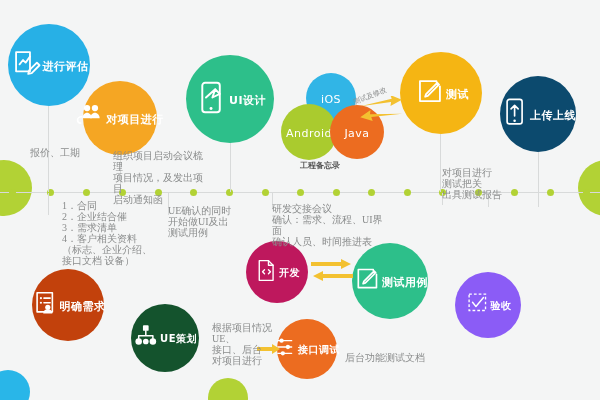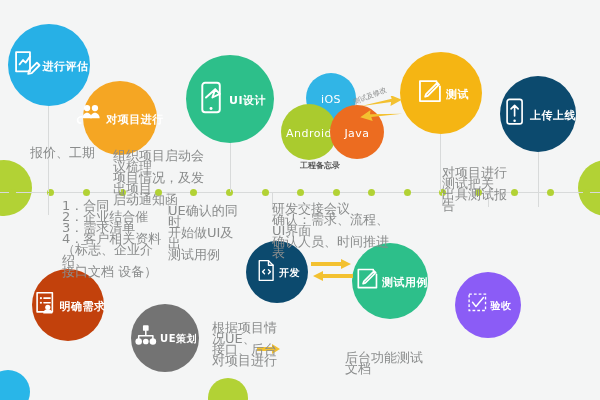--- a/index.html
+++ b/index.html
@@ -19,21 +19,21 @@
   
   .node{position:absolute;border-radius:50%;display:flex;flex-direction:row;
         align-items:center;justify-content:center;color:#fff;box-sizing:border-box;}
   .node .ico{display:block;}
   .node .lbl{font-size:11px;font-weight:bold;letter-spacing:.5px;margin-top:2px;
              color:#fff;white-space:nowrap;}
   .node.small .lbl{font-size:10px;}
   .node.tiny .lbl{font-size:11px;font-weight:normal;}
 
   
-  .note{position:absolute;font-size:13px;line-height:11px;color:#8a8c8c;white-space:pre-line;}
+  .note{position:absolute;font-size:10px;line-height:11px;color:#8a8c8c;white-space:pre-line;font-family:Liberation Serif, serif;}
   .capt{position:absolute;font-size:8px;color:#555;font-weight:bold;white-space:nowrap;}
   .rot{position:absolute;font-size:7px;color:#8a8c8c;transform:rotate(-22deg);transform-origin:left top;white-space:nowrap;}
 
   
   .arw{position:absolute;}
 </style>
 </head>
 <body>
 
 <div id="stage">
@@ -117,45 +117,54 @@
           <path stroke="#fff" fill="none" stroke-width="2.1" stroke-linecap="round" stroke-linejoin="round" d="M8 5h20v25H8z"></path>
           <circle cx="13" cy="12" r="1.4" fill="#fff"></circle>
           <path stroke="#fff" fill="none" stroke-width="2.1" stroke-linecap="round" stroke-linejoin="round" d="M17 12h8"></path>
             <circle cx="13" cy="18" r="1.4" fill="#fff"></circle>
           <path stroke="#fff" fill="none" stroke-width="2.1" stroke-linecap="round" stroke-linejoin="round" d="M17 18h8"></path>
             <circle cx="22" cy="24" r="3.4" fill="#fff"></circle>
           <path d="M16 32c0-3.5 2.7-5.5 6-5.5s6 2 6 5.5z" fill="#fff"></path>
         </svg></span>
       <span class="lbl">明确需求</span>
     </div>
-    <div class="node small" style="left: 131px; top: 304px; width: 68px; height: 68px; background: #737373;">
+    <div class="node small" style="left: 131px; top: 304px; width: 68px; height: 68px; background: #14532d;">
       <span class="ico"><svg width="27" height="27" viewBox="0 0 38 38">
           <rect x="14" y="3" width="8" height="8" rx="1.3" fill="#fff"></rect>
             <circle cx="8" cy="26" r="4.6" fill="#fff"></circle>
           <circle cx="28" cy="26" r="4.6" fill="#fff"></circle>
             <path stroke="#fff" fill="none" stroke-width="2.1" stroke-linecap="round" stroke-linejoin="round" d="M18 11v7M8 18h20M8 18v4M28 18v4"></path>
           <circle cx="18" cy="26" r="4" fill="#fff"></circle>
         </svg></span>
       <span class="lbl">UE策划</span>
     </div>
-    <div class="node small" style="left: 246px; top: 241px; width: 62px; height: 62px; background: #0c4a6e; text-align: right;">
+    <div class="node small" style="left: 246px; top: 241px; width: 62px; height: 62px; background: #be185d; text-align: right;">
       <span class="ico"><svg width="25" height="25" viewBox="0 0 38 38">
           <path stroke="#fff" fill="none" stroke-width="2.1" stroke-linecap="round" stroke-linejoin="round" d="M8 4h14l7 7v23H8z"></path>
           <path stroke="#fff" fill="none" stroke-width="2.1" stroke-linecap="round" stroke-linejoin="round" d="M22 4v7h7"></path>
             <path stroke="#fff" fill="none" stroke-width="2.1" stroke-linecap="round" stroke-linejoin="round" d="M16 18l-3 3 3 3M22 18l3 3-3 3"></path>
         </svg></span>
       <span class="lbl">开发</span>
     </div>
     <div class="node" style="left: 352px; top: 243px; width: 76px; height: 76px; background: rgb(45, 191, 138);">
       <span class="ico"><svg width="30" height="30" viewBox="0 0 38 38">
           <path stroke="#fff" fill="none" stroke-width="2.1" stroke-linecap="round" stroke-linejoin="round" d="M27 7H8v23h23V13"></path>
           <path stroke="#fff" fill="none" stroke-width="2.1" stroke-linecap="round" stroke-linejoin="round" d="M17 24l-3 1 1-3 12-12 2 2z"></path>
           <path stroke="#fff" fill="none" stroke-width="2.1" stroke-linecap="round" stroke-linejoin="round" d="M27 8l3 3"></path>
         </svg></span>
       <span class="lbl">测试用例</span>
+    </div>
+    <div class="node small" style="left: 277px; top: 319px; width: 60px; height: 60px; background: rgb(236, 108, 32);">
+      <span class="ico"><svg width="24" height="24" viewBox="0 0 38 38">
+          <path stroke="#fff" fill="none" stroke-width="2.1" stroke-linecap="round" stroke-linejoin="round" d="M6 9h22M6 19h22M6 29h22"></path>
+            <circle cx="12" cy="9" r="3.4" fill="#fff"></circle>
+          <circle cx="22" cy="19" r="3.4" fill="#fff"></circle>
+          <circle cx="14" cy="29" r="3.4" fill="#fff"></circle>
+        </svg></span>
+      <span class="lbl">接口调试</span>
     </div>
     <div class="node small" style="left: 455px; top: 272px; width: 66px; height: 66px; background: #8b5cf6;">
       <span class="ico"><svg width="26" height="26" viewBox="0 0 38 38">
           <path stroke="#fff" fill="none" stroke-width="2" stroke-dasharray="4 3" d="M6 6h24v24H6z"></path>
             <path stroke="#fff" fill="none" stroke-width="2.1" stroke-linecap="round" stroke-linejoin="round" d="M11 18l5 6 11-13"></path>
         </svg></span>
       <span class="lbl">验收</span>
     </div>
     <div class="node tiny" style="left: 306px; top: 73px; width: 50px; height: 50px; background: rgb(49, 181, 230);">
       <span class="lbl">iOS</span>

